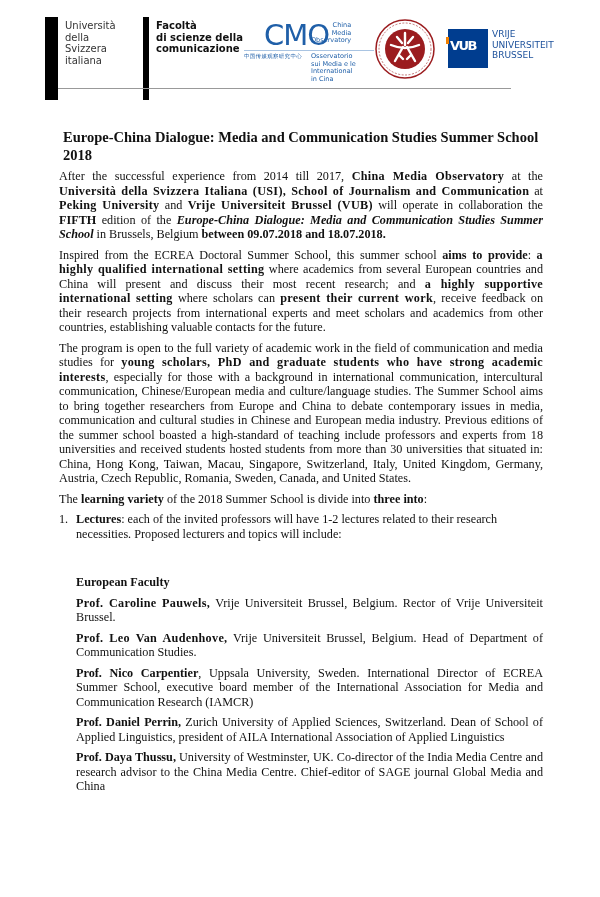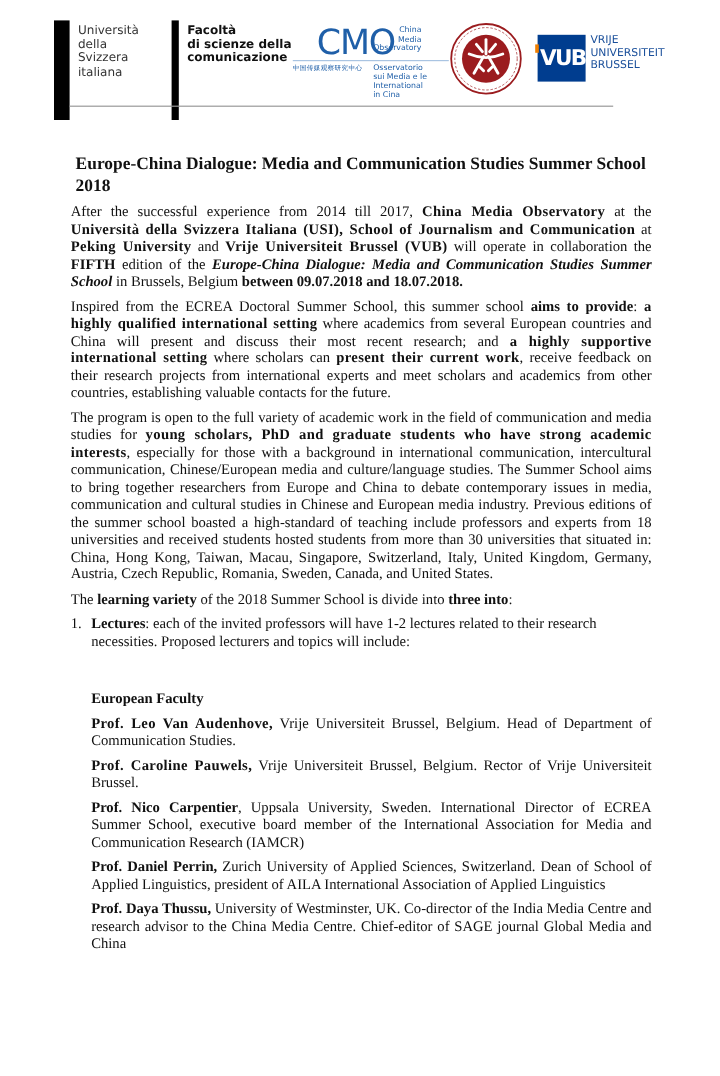--- a/index.html
+++ b/index.html
@@ -16,21 +16,21 @@
 
   .cmo { position: absolute; left: 244px; top: 20px; width: 130px; height: 60px; }
   .cmo-big { position: absolute; left: 0; top: 0; font-family: "DejaVu Sans", sans-serif; font-size: 29px; color: #1f5fa8; letter-spacing: -1px; line-height: 30px; margin-left: 20px; }
   .cmo-small { position: absolute; left: 67px; top: 2px; font-family: "DejaVu Sans", sans-serif; font-size: 6.5px; line-height: 7.5px; color: #1f5fa8; text-align: right; }
   .cmo-line { position: absolute; left: 0; top: 30px; width: 130px; height: 1px; background: #a9c4e2; }
   .cmo-cn { position: absolute; left: 0; top: 33px; font-family: "DejaVu Sans", sans-serif; font-size: 5.5px; color: #1f5fa8; letter-spacing: 0.3px; }
   .cmo-it { position: absolute; left: 67px; top: 33px; font-family: "DejaVu Sans", sans-serif; font-size: 6.5px; line-height: 7.5px; color: #1f5fa8; }
 
   .pku { position: absolute; left: 375px; top: 15px; width: 60px; height: 68px; }
   .vub-box { position: absolute; left: 448px; top: 29px; width: 40px; height: 39px; background: #003d8f; }
-  .vub-letters { position: absolute; left: 450px; top: 38px; font-family: "DejaVu Sans", sans-serif; font-weight: bold; font-size: 18px; color: #fff; letter-spacing: -1.5px; }
+  .vub-letters { position: absolute; left: 450px; top: 38px; font-family: "DejaVu Sans", sans-serif; font-weight: bold; font-size: 13px; color: #fff; letter-spacing: -1.5px; }
   .vub-accent { position: absolute; left: 446px; top: 37px; width: 3px; height: 7px; background: #f07f00; }
   .vub-text { position: absolute; left: 492px; top: 29px; font-family: "DejaVu Sans", sans-serif; font-size: 9px; line-height: 10.5px; color: #1a4f9a; }
 
   
   .content { position: absolute; left: 59px; top: 128px; width: 484px; font-size: 12.2px; line-height: 14.5px; }
   .title { font-weight: bold; font-size: 14.5px; line-height: 18px; margin-left: 1px; }
   .title1 { margin-left: 4px; margin-bottom: 5px; }
   .title2 { margin-bottom: 4px; }
   p { text-align: justify; margin-bottom: 6px; }
   .b { font-weight: bold; }
@@ -118,19 +118,19 @@
 
   <p><span>The </span><span class="b">learning variety</span><span> of the 2018 Summer School is divide into </span><span class="b">three into</span><span>:</span></p>
 
   <div class="list-item">
     <span class="list-num">1.</span>
     <span class="list-body"><span class="b">Lectures</span><span>: each of the invited professors will have 1-2 lectures related to their research necessities. Proposed lecturers and topics will include:</span></span>
   </div>
 
   <div class="faculty">
     <div class="faculty-head">European Faculty</div>
+    <p><span class="b sp">Prof. Caroline Pauwels,</span><span> Vrije Universiteit Brussel, Belgium. Rector of Vrije Universiteit Brussel.</span></p>
     <p><span class="b sp">Prof. Leo Van Audenhove,</span><span> Vrije Universiteit Brussel, Belgium. Head of Department of Communication Studies.</span></p>
-    <p><span class="b sp">Prof. Caroline Pauwels,</span><span> Vrije Universiteit Brussel, Belgium. Rector of Vrije Universiteit Brussel.</span></p>
     <p><span class="b">Prof. Nico Carpentier</span><span>, Uppsala University, Sweden. International Director of ECREA Summer School, executive board member of the International Association for Media and Communication Research (IAMCR)</span></p>
     <p><span class="b">Prof. Daniel Perrin,</span><span> Zurich University of Applied Sciences, Switzerland. Dean of School of Applied Linguistics, president of AILA International Association of Applied Linguistics</span></p>
     <p><span class="b">Prof. Daya Thussu,</span><span> University of Westminster, UK. Co-director of the India Media Centre and research advisor to the China Media Centre. Chief-editor of SAGE journal Global Media and China</span></p>
   </div>
 </div>
 
 </body></html>

